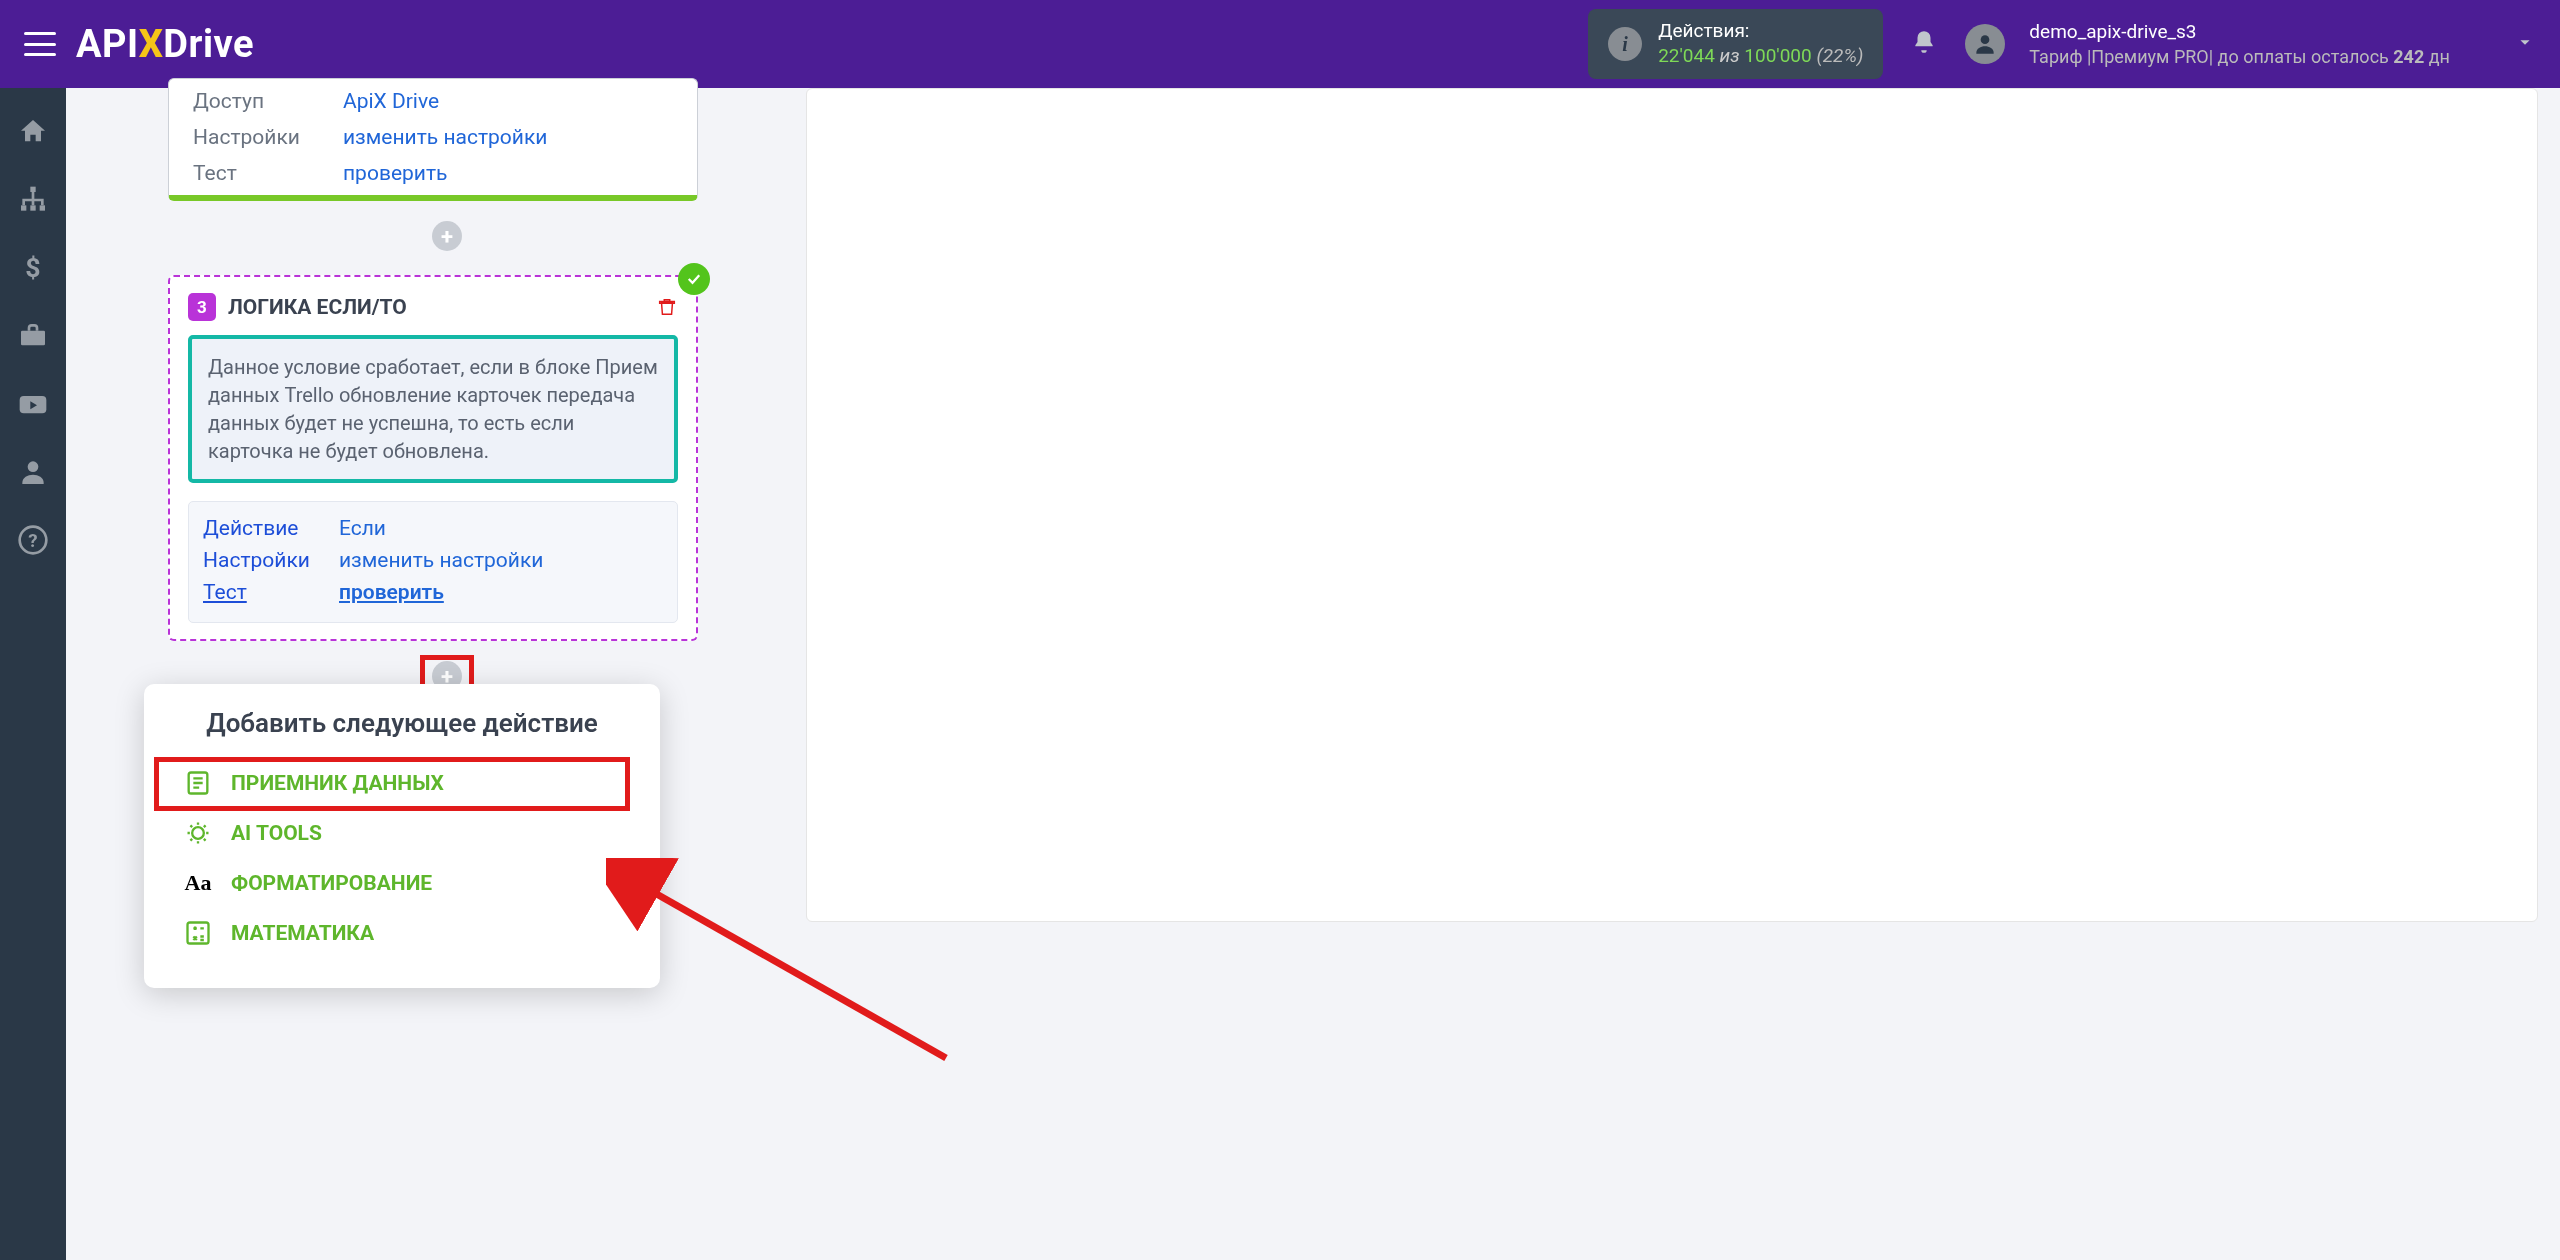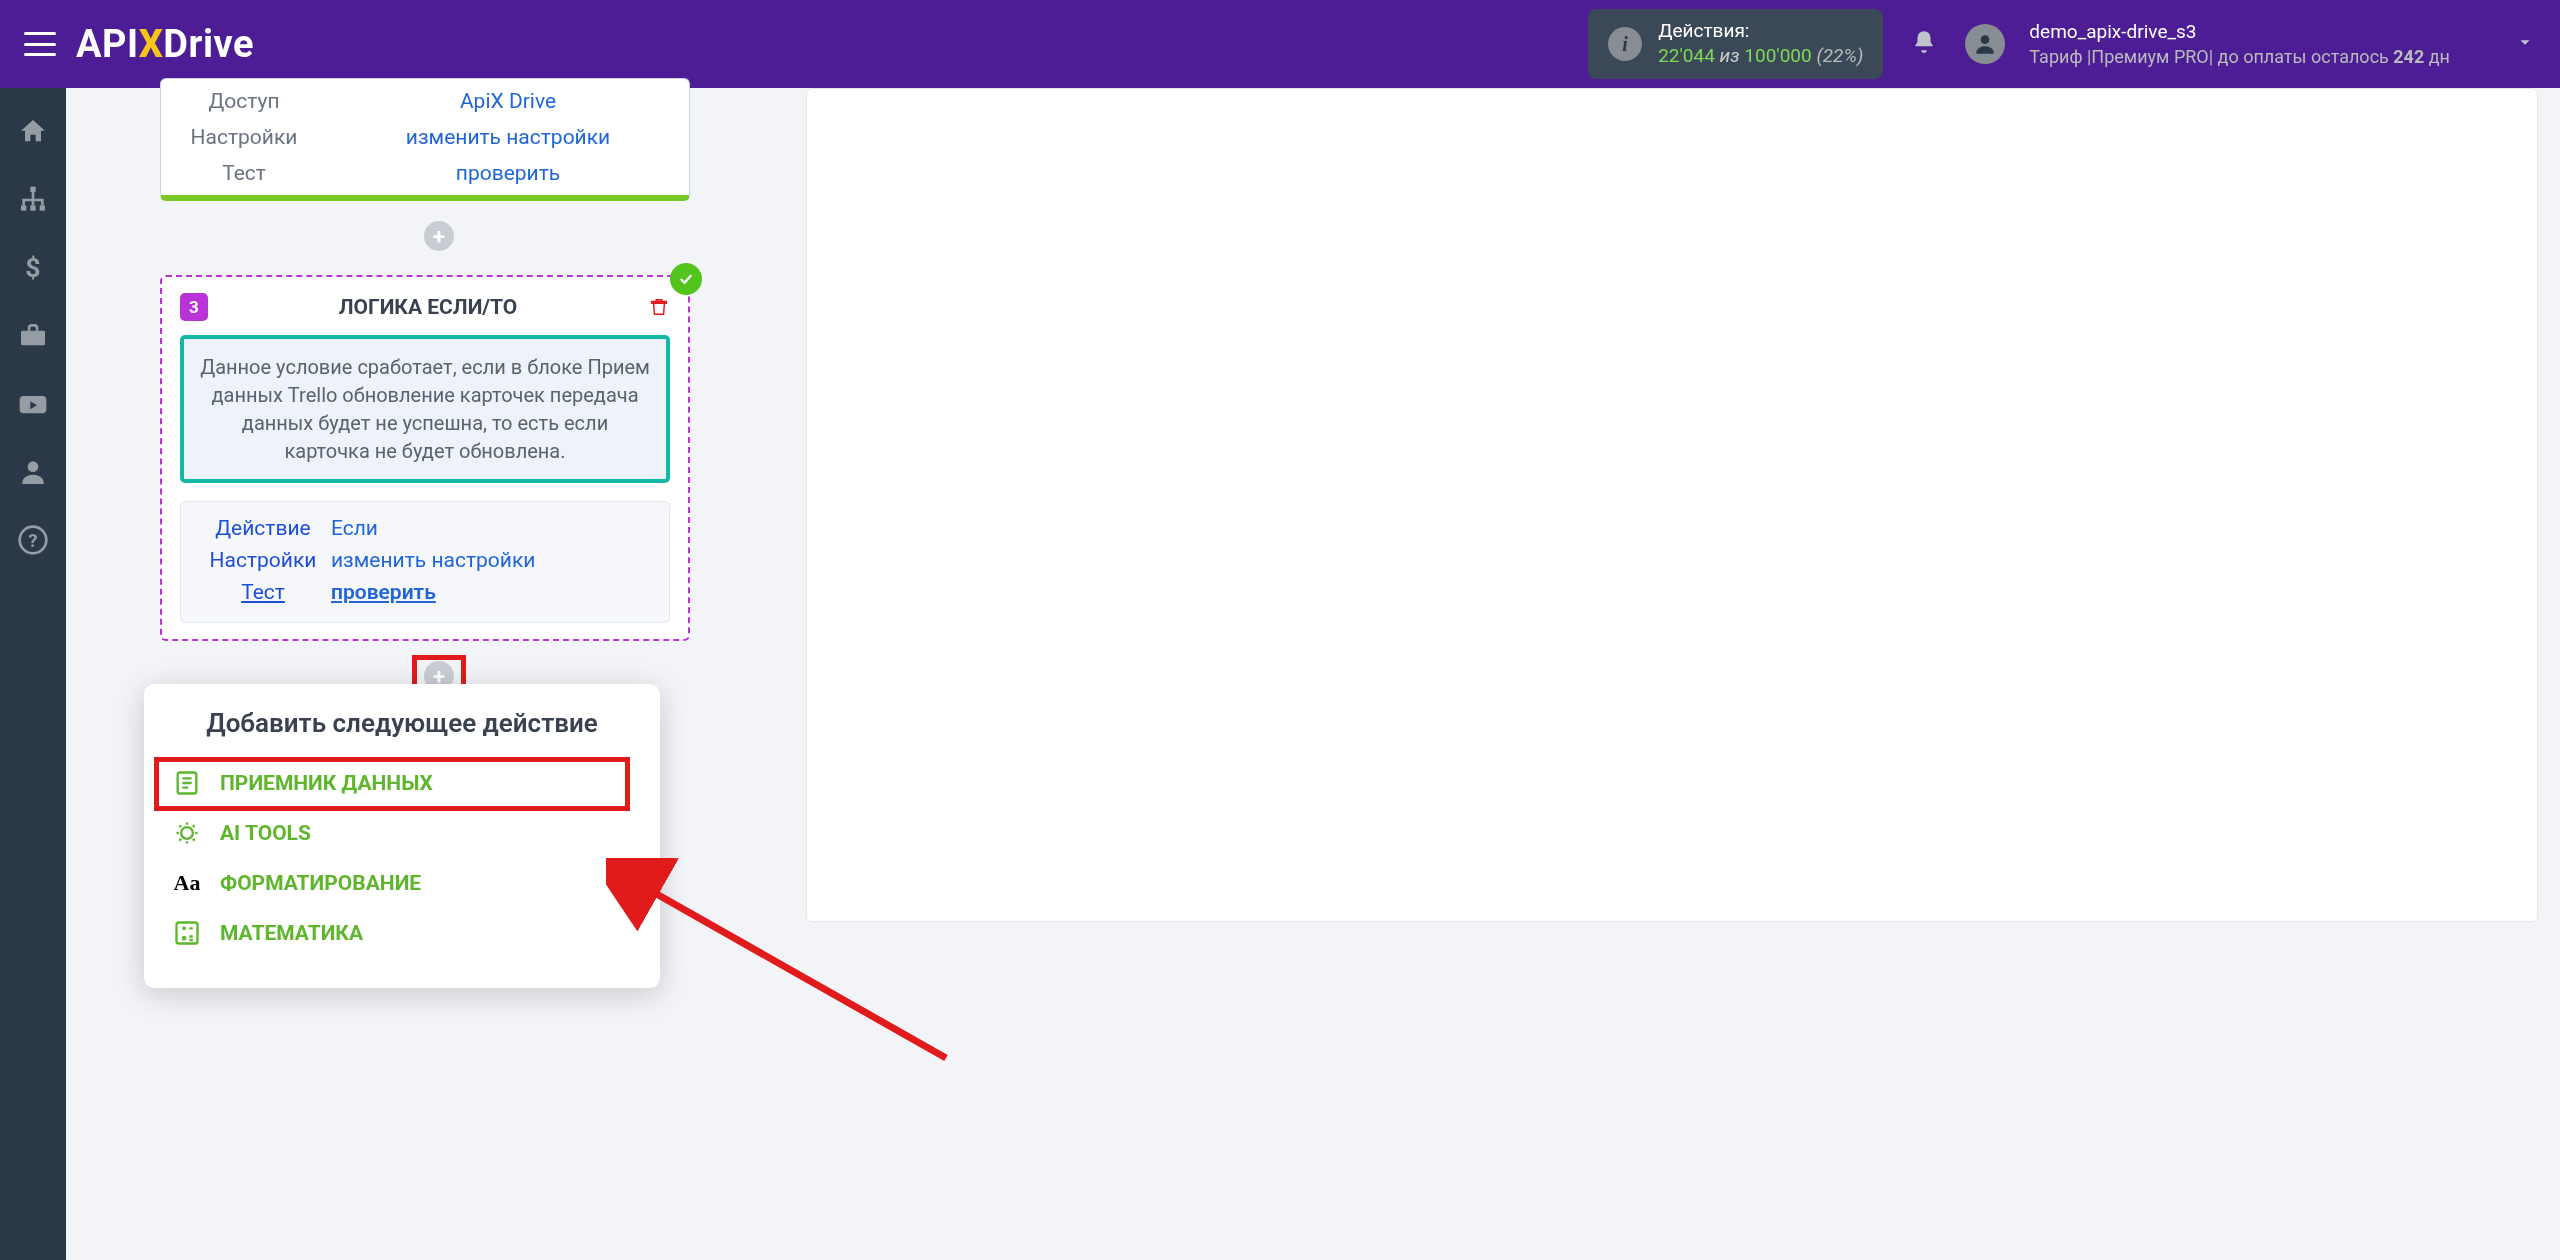--- a/index.html
+++ b/index.html
@@ -26,21 +26,21 @@
 .user-text { font-size: 19px; line-height: 1.3; }
 .user-tariff { color: #bbb; font-size: 18px; }
 .chev { margin-left: 40px; }
 
 
 .leftnav { position: absolute; top: 88px; left: 0; width: 66px; background: #2a3847; height: calc(100% - 88px); display: flex; flex-direction: column; align-items:center; padding-top:28px; gap:36px;}
 .leftnav .nav-icon{ width:32px;height:32px; fill:#959ca4; cursor:pointer;}
 
 
 .main { position: absolute; top: 88px; left: 66px; right: 0; bottom: 0; }
-.flow-col { position: absolute; left: 88px; top: -10px; width: 570px; text-align: center; }
+.flow-col { position: absolute; left: 96px; top: -10px; width: 570px; }
 .big-panel { position:absolute; left:740px; top:0; right:22px; height:834px; background:#fff; border:1px solid #e5e5e5; border-radius:6px;}
 
 
 .card1 { background:#fff; border:1px solid #ccd0d7; border-bottom:6px solid #78c828; border-radius:6px; padding:4px 0; width:530px; margin-left:6px; }
 .kv-rows { display:table; width:100%; }
 .kv-row { display:table-row; font-size:21px; }
 .kv-row > div { display:table-cell; padding: 6px 8px 6px 24px; }
 .kv-k { color:#6a7380; width:150px;}
 .kv-v a { color:#2066d8; text-decoration:none; cursor:pointer;}
 
@@ -60,21 +60,21 @@
 .kv-box{background:#f5f7fb;border:1px solid #e3e7ef;border-radius:5px;padding:10px 14px 14px;}
 .kv-box .kvr{display:flex;font-size:21px;padding:4px 0;}
 .kv-box .kvr .k{color:#1d4ed8;width:136px;}
 .kv-box .kvr a{color:#2066d8;text-decoration:none;cursor:pointer;}
 .kv-box .kvr.u .k{text-decoration:underline;}
 .kv-box .kvr.u a{text-decoration:underline;font-weight:600;}
 
 
 .popup{ position:absolute; top:596px; left:78px; width:516px; background:#fff; border-radius:10px; box-shadow:0 6px 30px rgba(0,0,0,0.18); padding:24px 0 30px;}
 .popup-title{text-align:center;font-size:26px;color:#3a4250;font-weight:600;margin-bottom:20px;}
-.popup-item{display:flex;align-items:center;gap:18px;padding:10px 28px;font-size:21px;font-weight:700;color:#5eb62c;cursor:pointer;}
+.popup-item{display:flex;align-items:center;gap:18px;padding:10px 39px;font-size:21px;font-weight:700;color:#5eb62c;cursor:pointer;}
 .popup-item .pi-icon{width:30px;height:30px;display:flex;align-items:center;justify-content:center;}
 .popup-item .pi-icon svg{width:28px;height:28px;fill:none;stroke:#5eb62c;stroke-width:2;}
 .aa{font-family:Georgia,serif;font-weight:700;font-size:22px;color:#000000;}
 .redbox-item{ position:absolute; top:73px; left:10px; width:476px; height:54px; border:5px solid #e11b1b;}
 
 
 .arrow{ position:absolute; top:770px; left:540px; pointer-events:none;}
 </style>
 </head>
 <body>

